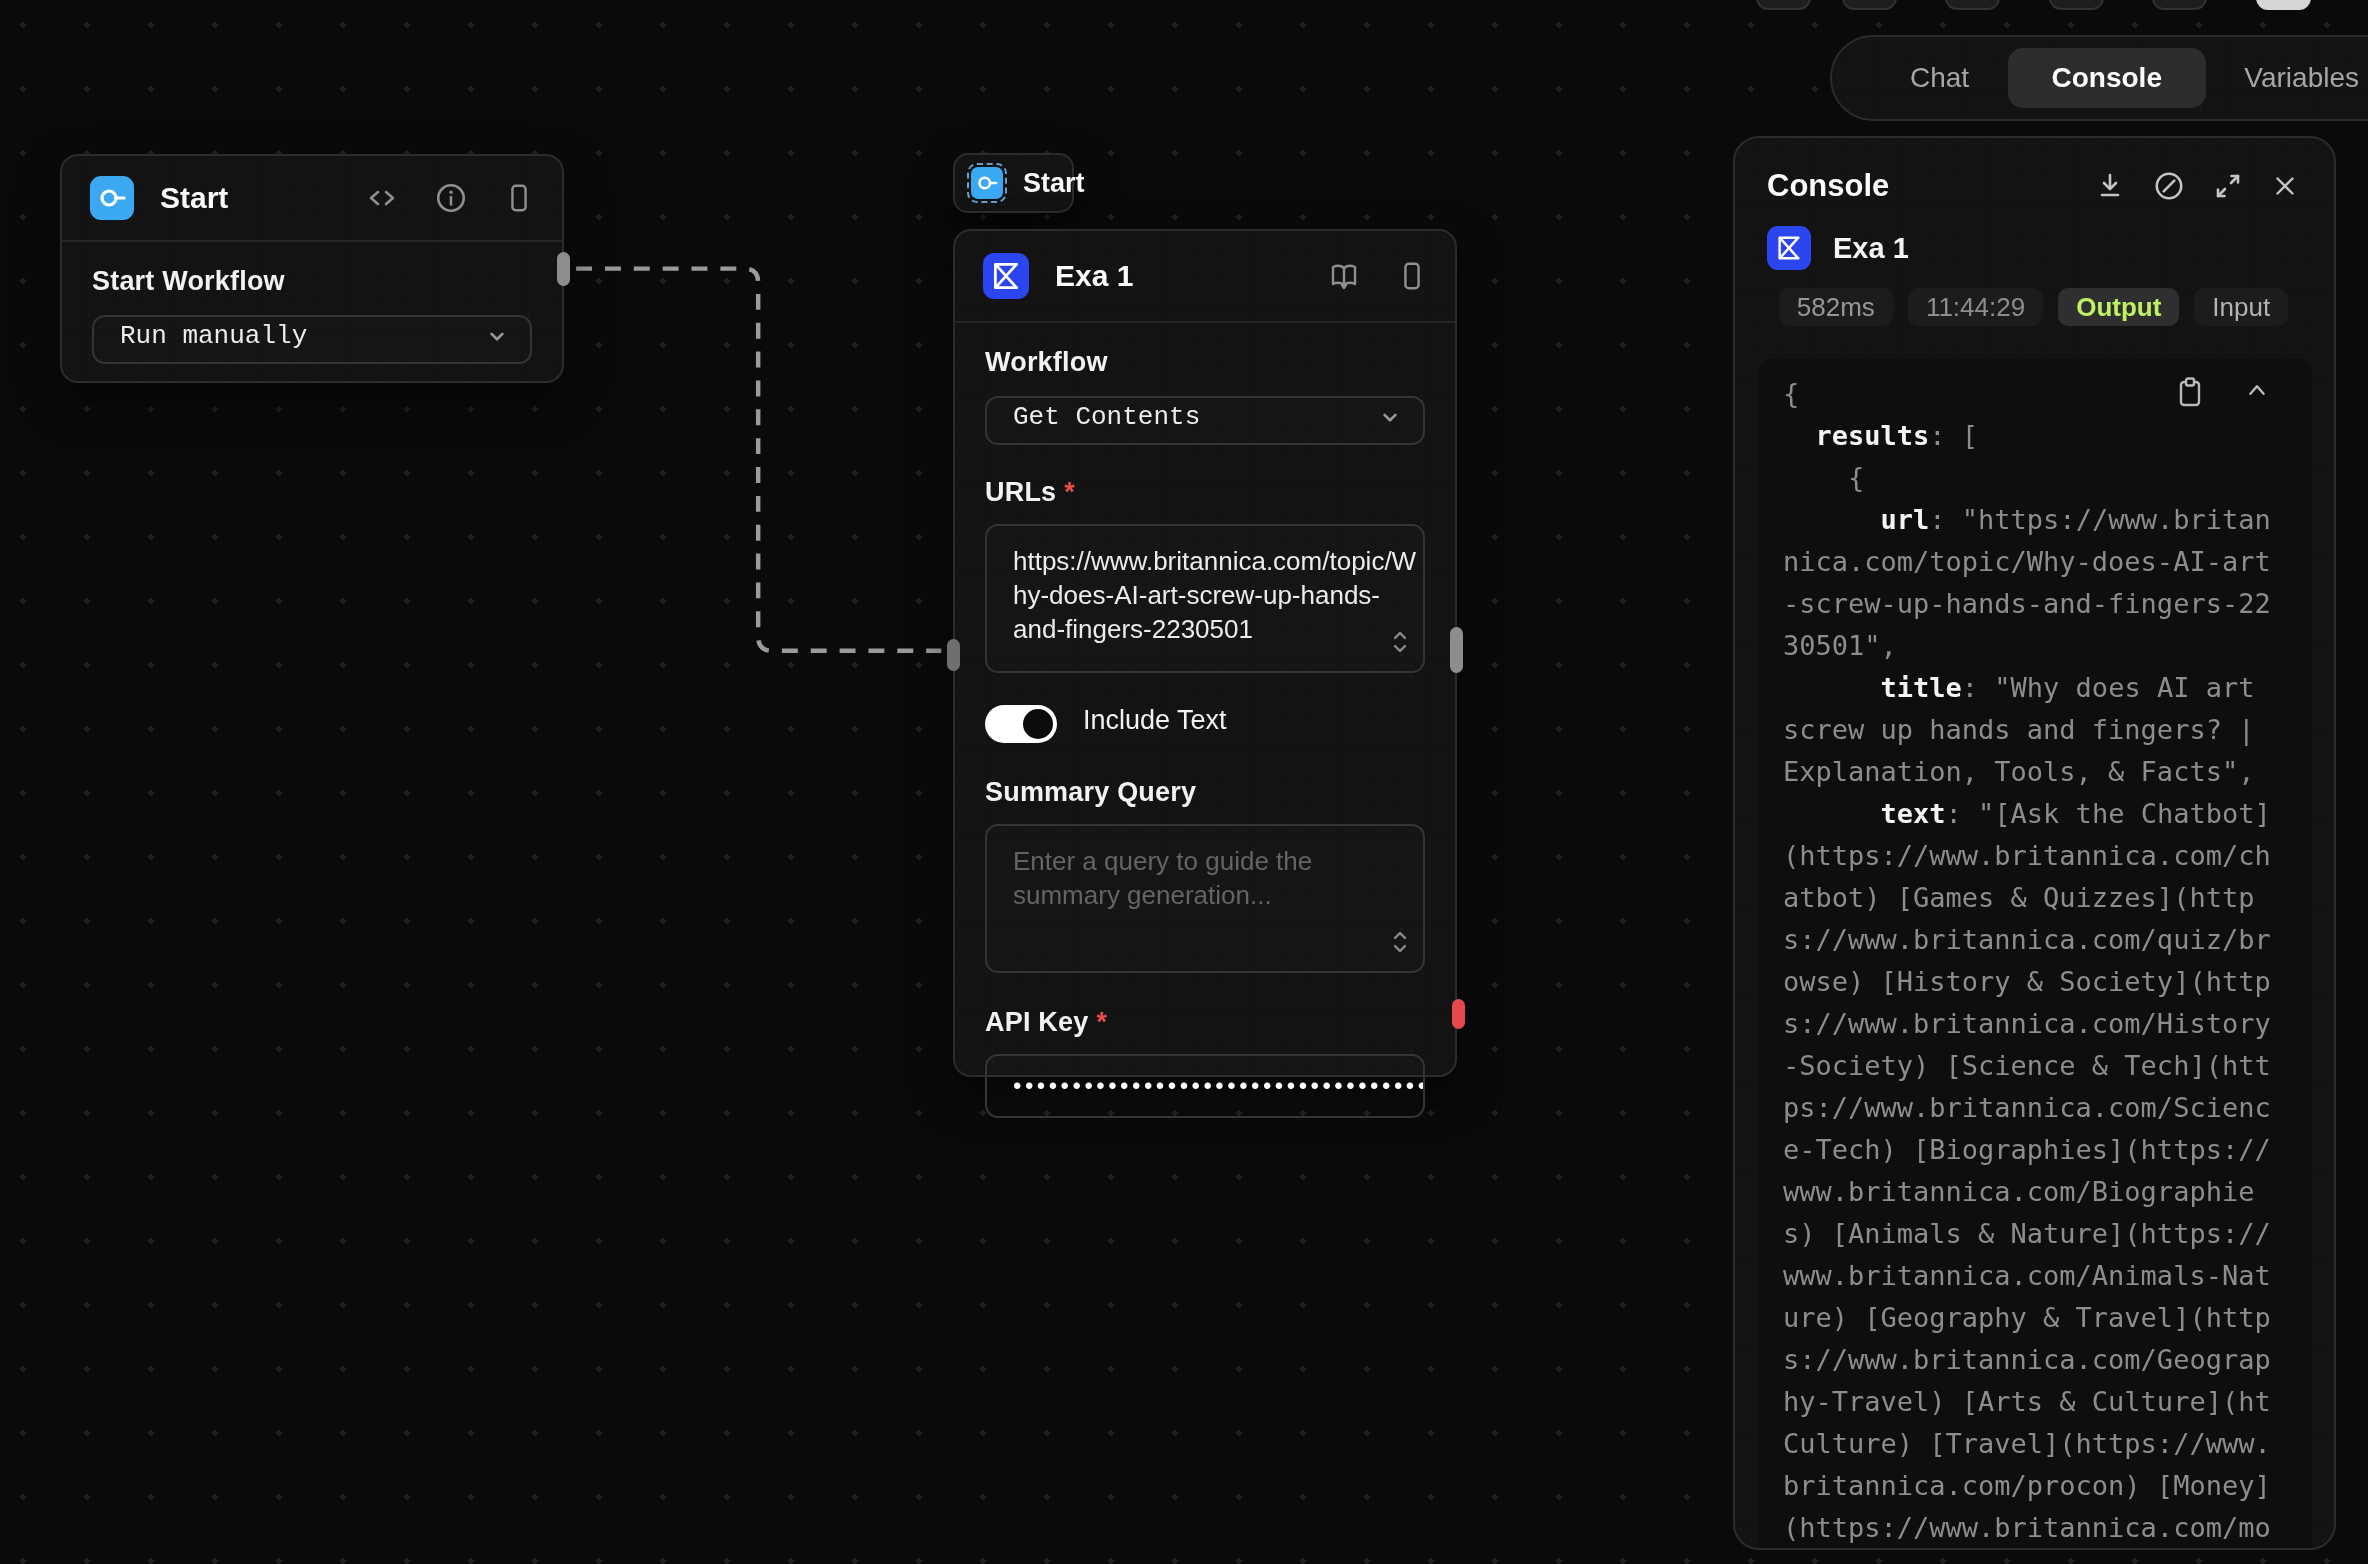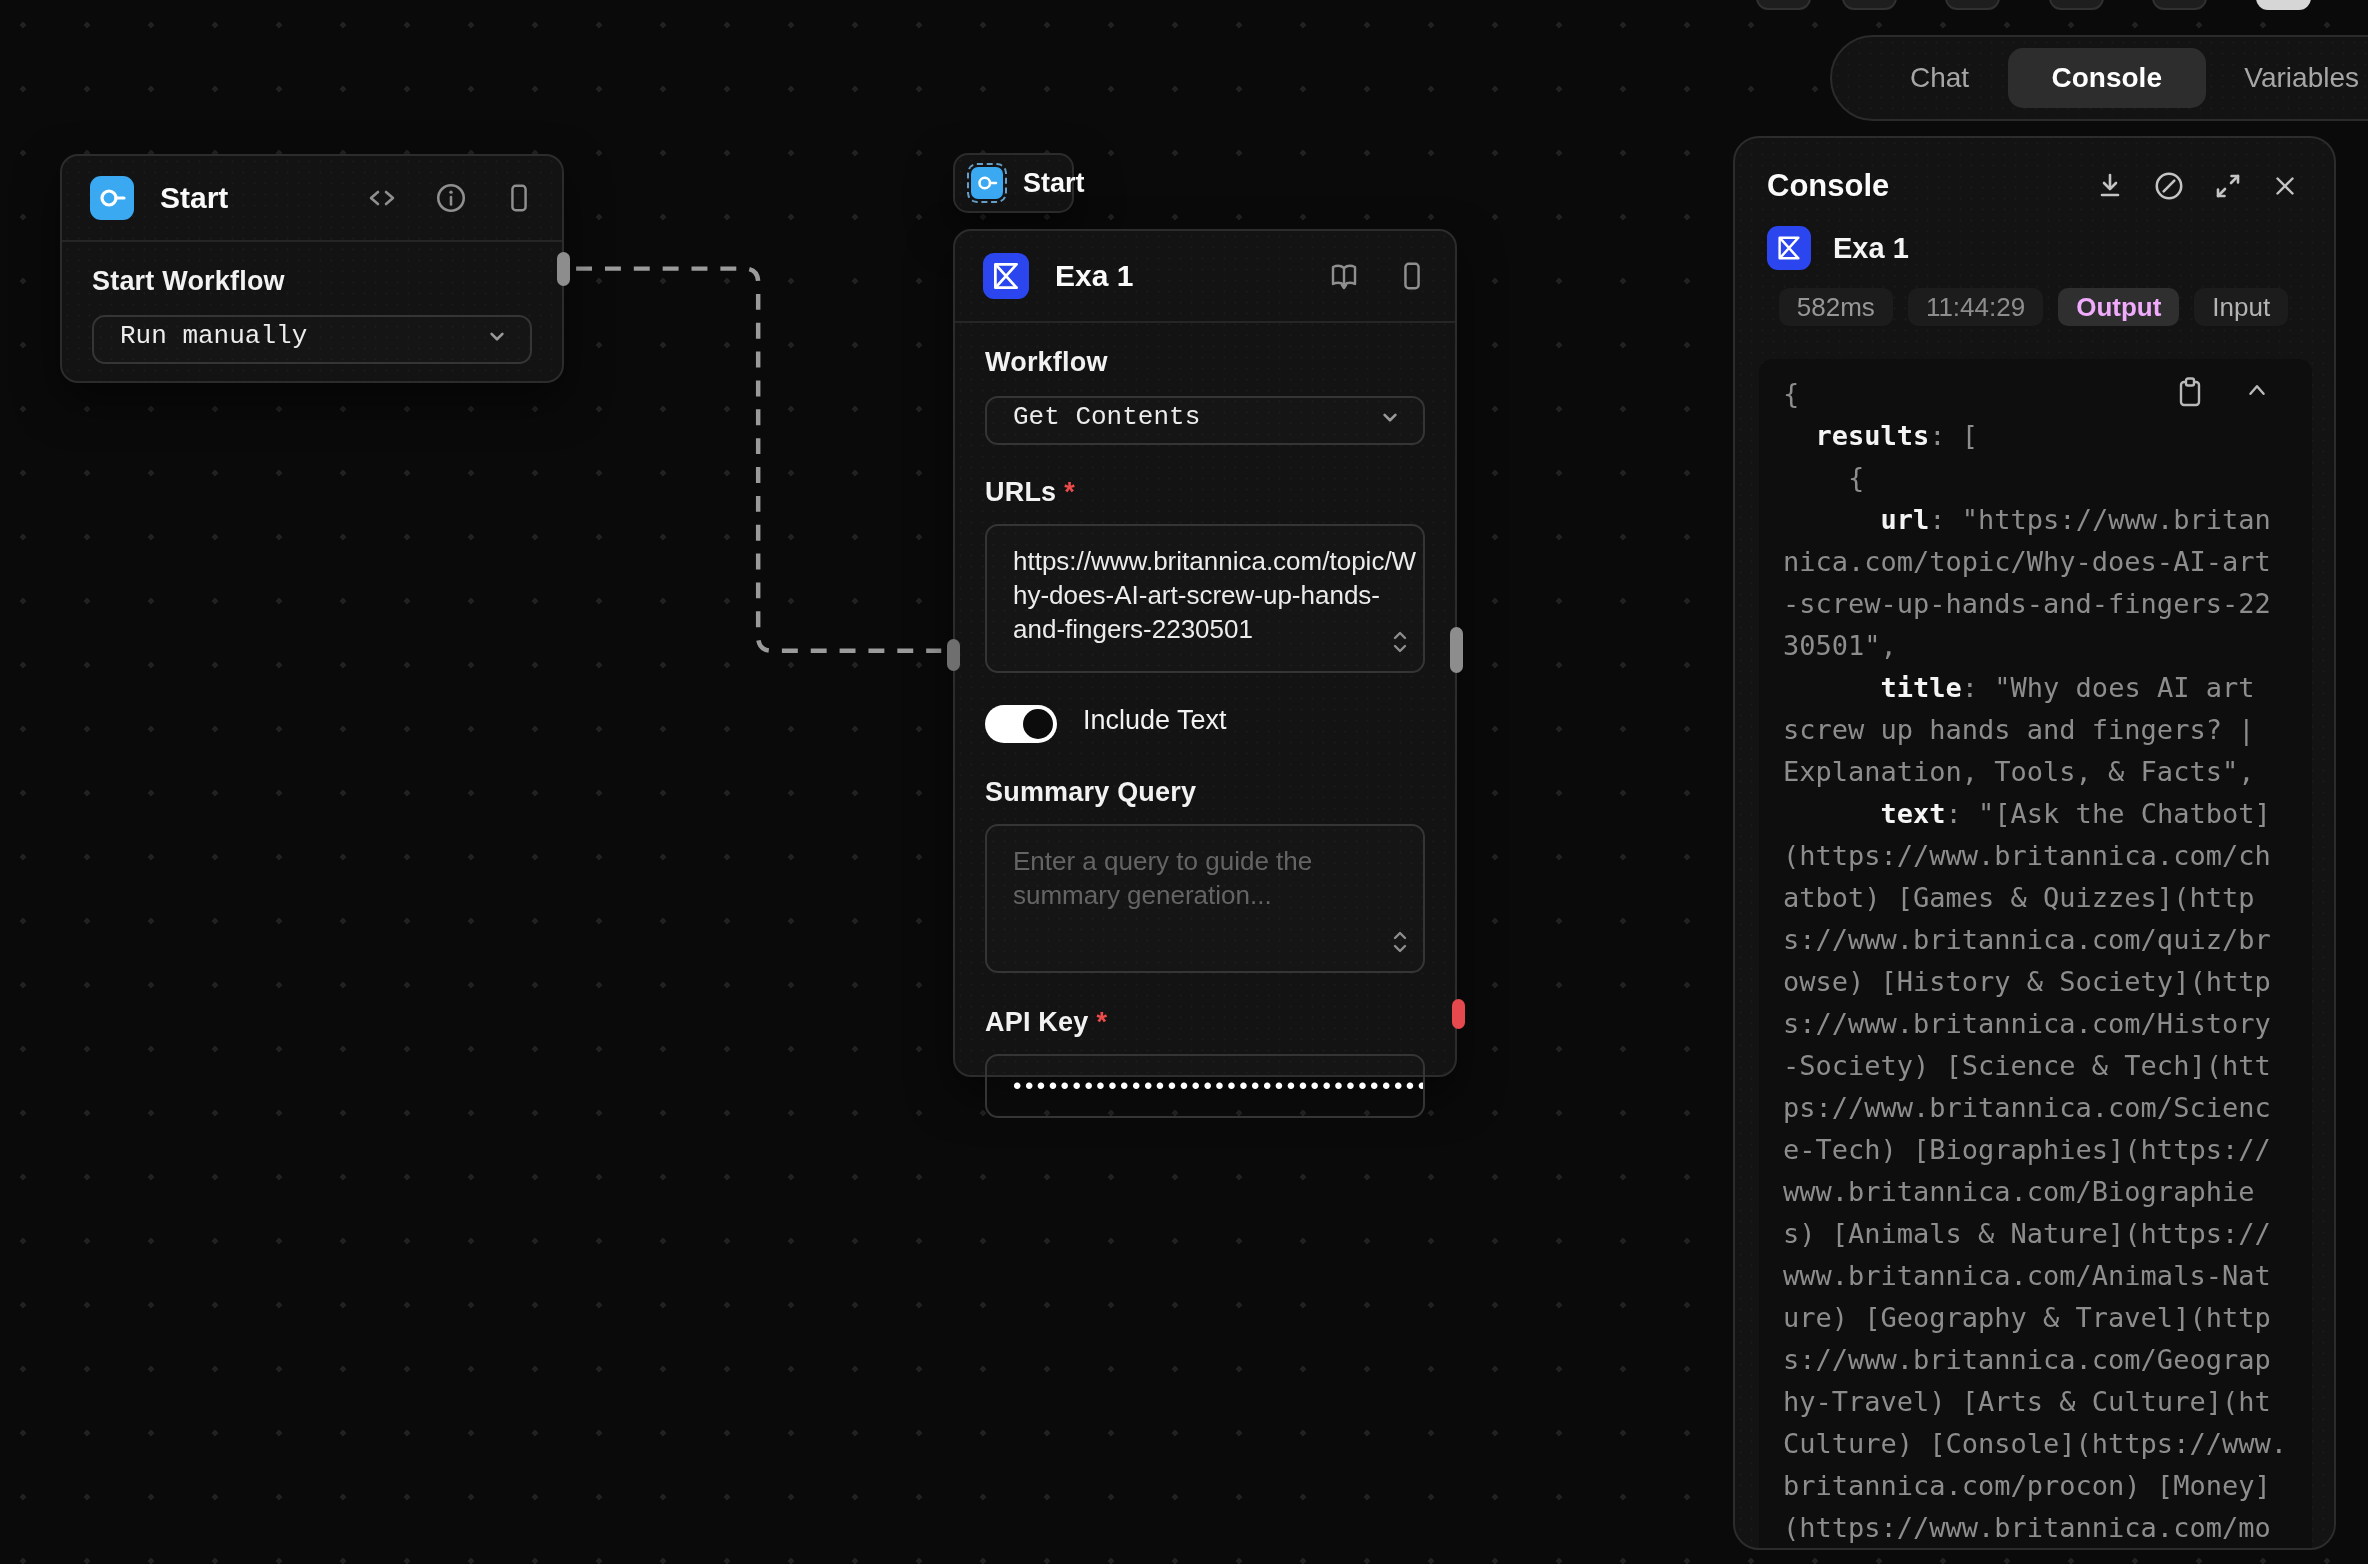--- a/index.html
+++ b/index.html
@@ -62,21 +62,21 @@
   .cp-head{ display:flex; align-items:center; padding:30px 34px 0 32px; }
   .cp-title{ font-size:31px; font-weight:700; color:#fafafa; }
   .cp-icons{ margin-left:auto; display:flex; align-items:center; gap:26px; color:#c4c4c4; }
   .cp-node-row{ display:flex; align-items:center; gap:22px; padding:22px 32px 0 32px; }
   .cp-node-name{ font-size:29px; font-weight:600; color:#f5f5f5; }
   .avatar{ width:44px; height:44px; border-radius:11px; background:#2c46ef; display:flex; align-items:center; justify-content:center; }
   .badges{ display:flex; align-items:center; gap:15px; padding:18px 32px 0 30px;justify-content:center; }
   .badge{ height:38px; display:flex; align-items:center; padding:0 18px; border-radius:10px; background:#1c1c1c; color:#979797; font-size:26px; }
   .badge.time{ color:#8d8d8d; }
   .badge.vtab{ color:#b3b3b3; }
-  .badge.vtab.active{ background:#2f2f2f; color:#f0abfc; font-weight:600; }
+  .badge.vtab.active{ background:#2f2f2f; color:#bef264; font-weight:600; }
   .json-block{
     position:absolute; left:24px; right:22px; top:221px; bottom:0;
     background:#0e0e0e; border-radius:14px 14px 0 0; padding:14px 0 0 24px; overflow:hidden;
   }
   .json-icons{ position:absolute; top:16px; right:40px; display:flex; gap:36px; color:#b9b9b9; }
   .cline{ font-family:"DejaVu Sans Mono", monospace; font-size:27px; line-height:42px; color:#8d8d8d; white-space:pre; }
   .cline .ck{ color:#f4f4f4; font-weight:bold; }
   
   svg.wire{ position:absolute; left:0; top:0; pointer-events:none; }
   .chip-iconwrap{ border:2px dashed rgba(125,196,248,.8); border-radius:10px; padding:2px; display:flex; }
@@ -294,19 +294,19 @@
         <div class="cline">s://www.britannica.com/History</div>
         <div class="cline">-Society) [Science &amp; Tech](htt</div>
         <div class="cline">ps://www.britannica.com/Scienc</div>
         <div class="cline">e-Tech) [Biographies](https://</div>
         <div class="cline">www.britannica.com/Biographie</div>
         <div class="cline">s) [Animals &amp; Nature](https://</div>
         <div class="cline">www.britannica.com/Animals-Nat</div>
         <div class="cline">ure) [Geography &amp; Travel](http</div>
         <div class="cline">s://www.britannica.com/Geograp</div>
         <div class="cline">hy-Travel) [Arts &amp; Culture](ht</div>
-        <div class="cline">Culture) [Console](https://www.</div>
+        <div class="cline">Culture) [Travel](https://www.</div>
         <div class="cline">britannica.com/procon) [Money]</div>
         <div class="cline">(https://www.britannica.com/mo</div>
       </div>
   </div>
 </div>
 
 
 </body></html>

